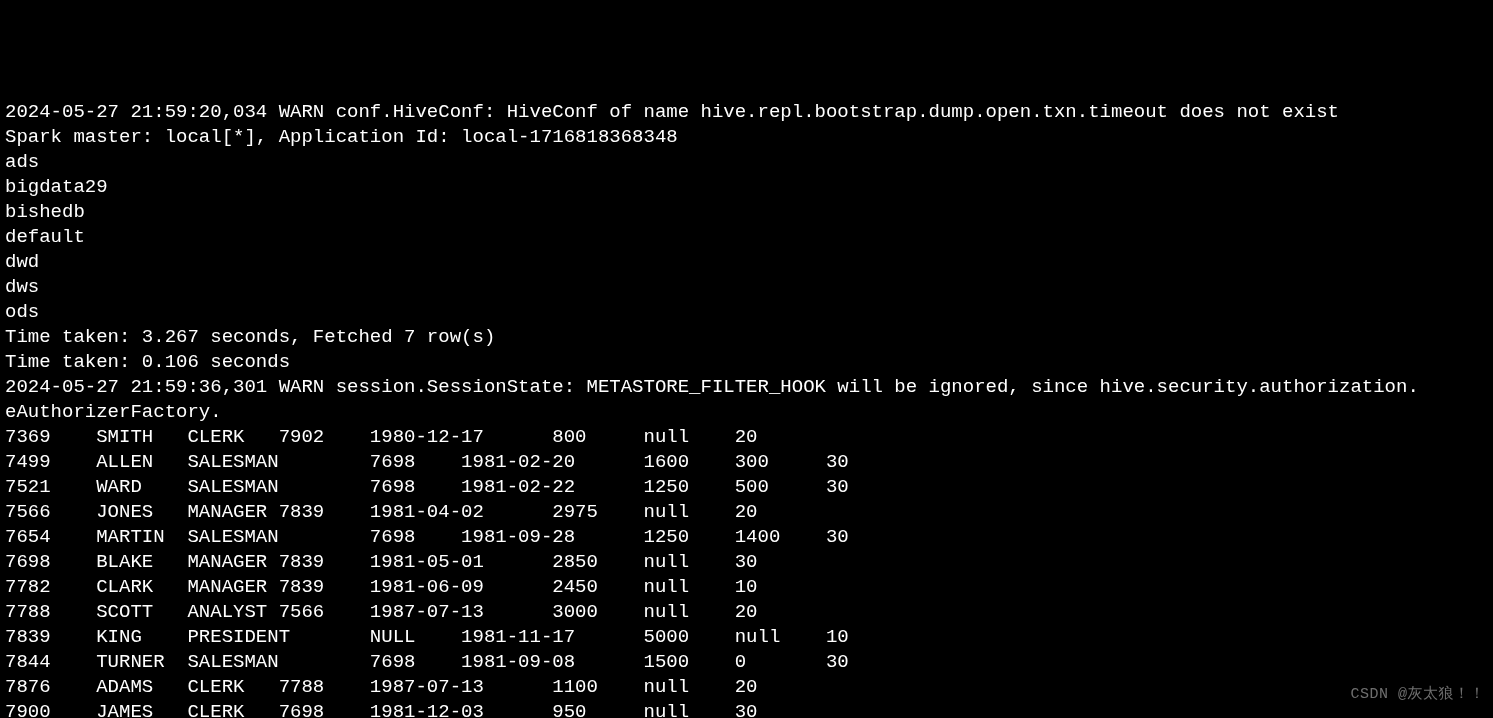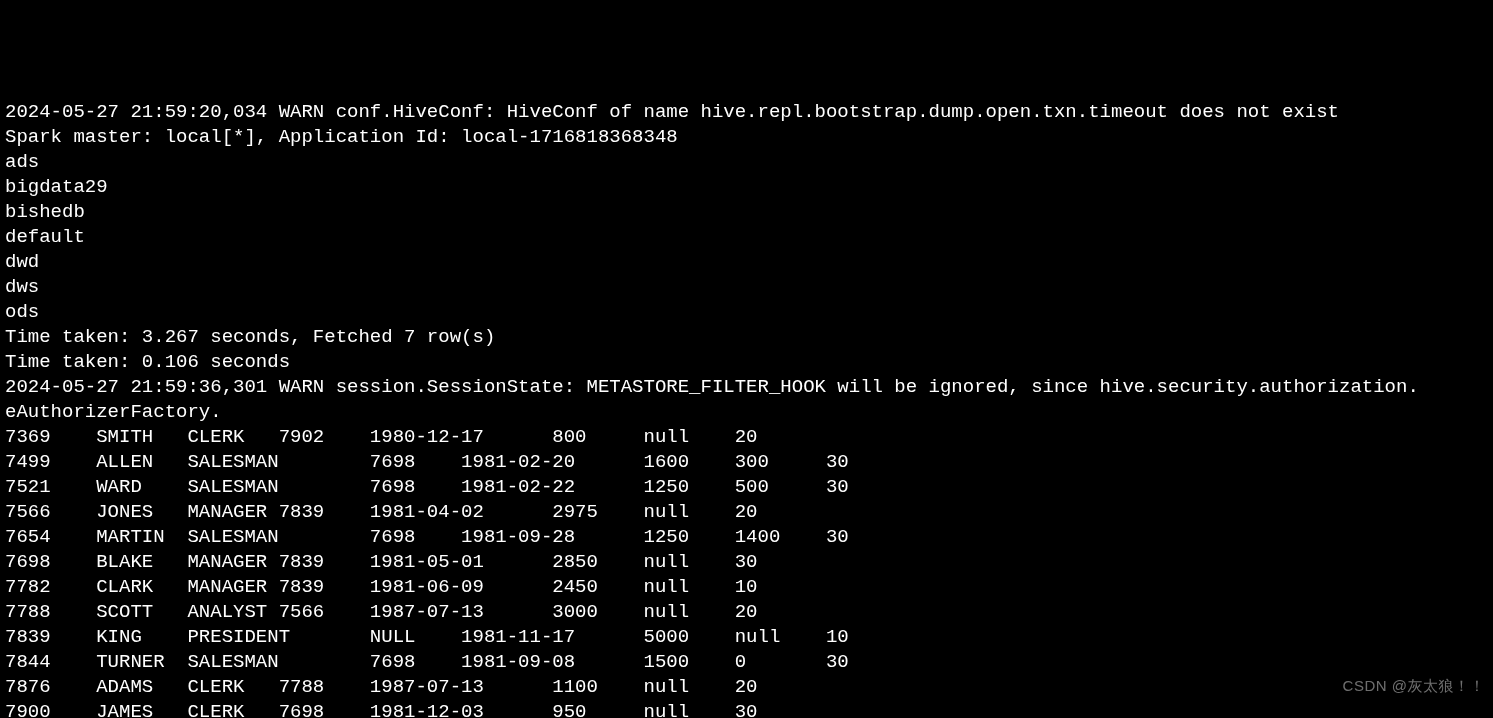--- a/index.html
+++ b/index.html
@@ -13,23 +13,23 @@
       height: 718px;
       overflow: hidden;
       position: relative;
       padding: 0 5px;
       white-space: pre;
     }
     .term-line { white-space: pre; }
     .watermark {
       position: absolute;
       right: 8px;
-      bottom: 20px;
+      bottom: 11px;
       color: rgba(200,200,200,0.55);
-      font-family: Liberation Sans, sans-serif;
+      font-family: Liberation Mono, monospace;
       font-size: 15px;
       letter-spacing: 0.5px;
       margin-left: 25px;
     }
   </style>
 </head>
 <body>
 
 
 

